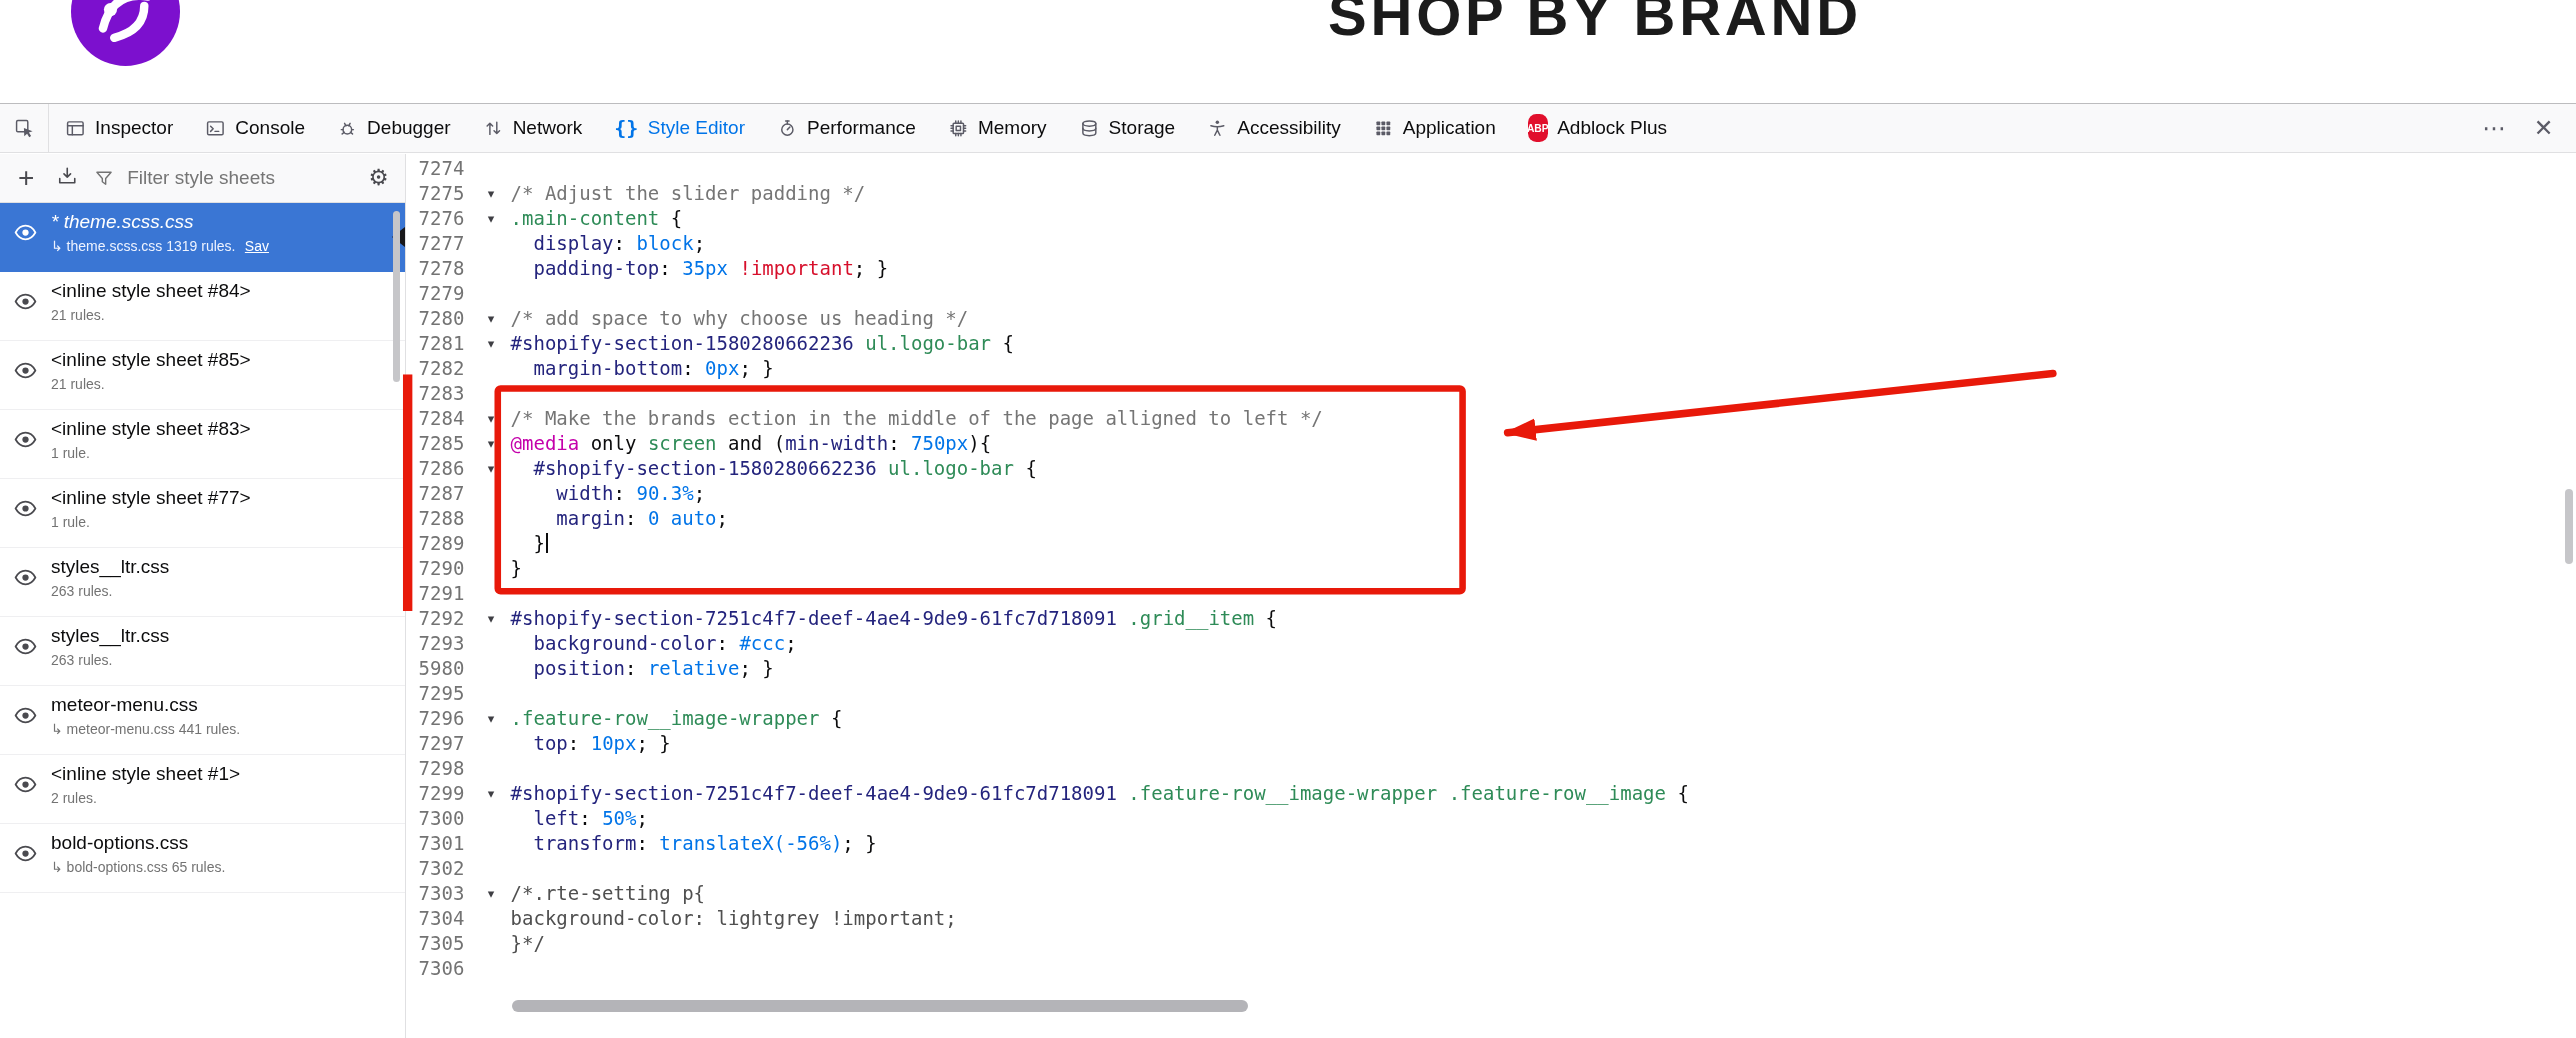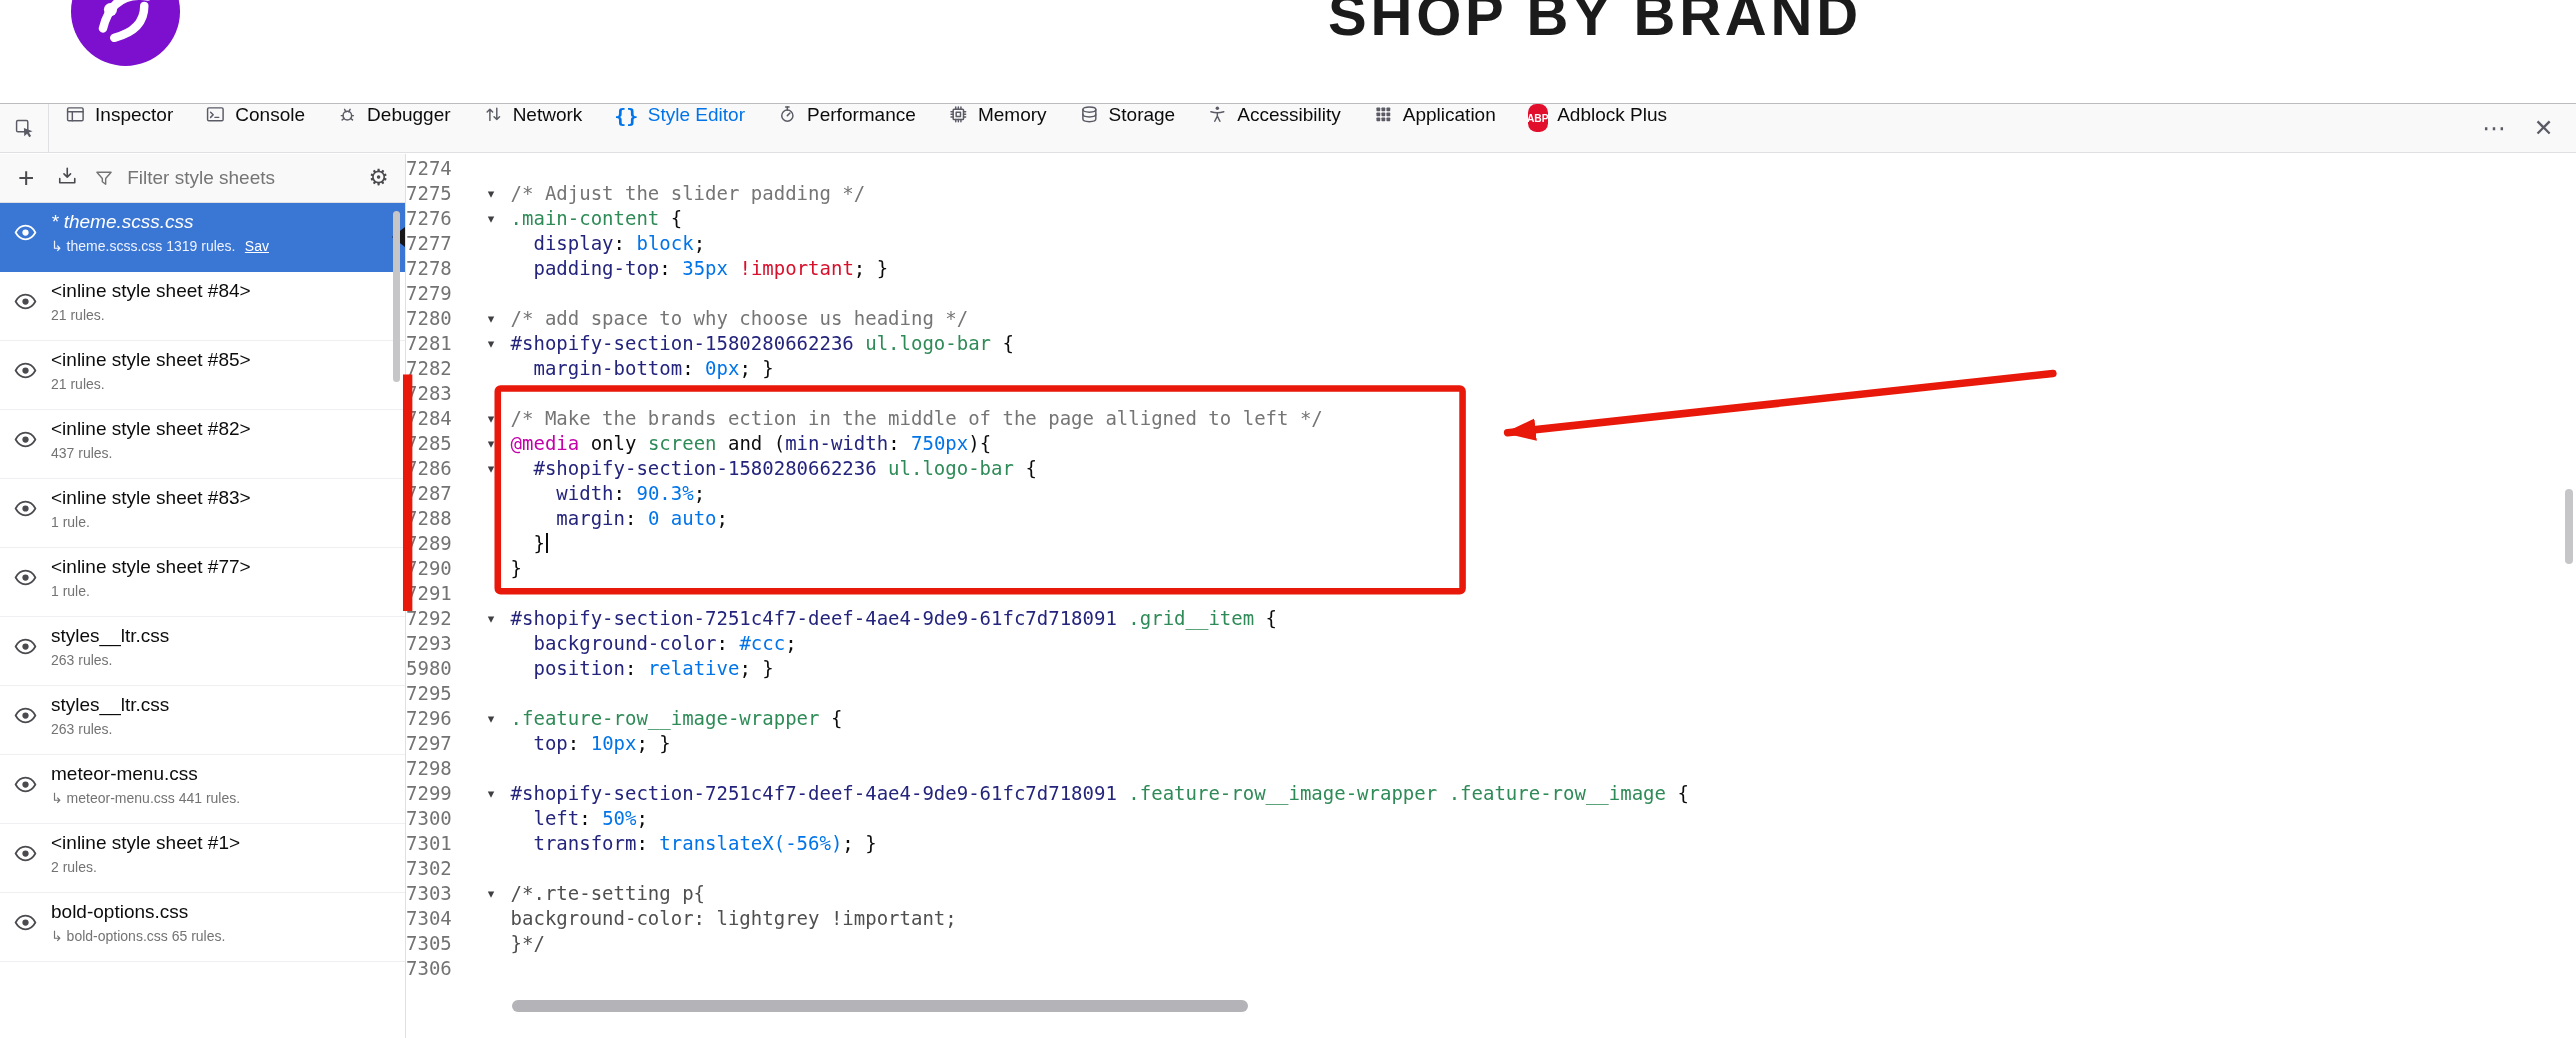--- a/index.html
+++ b/index.html
@@ -20,21 +20,21 @@
                 letter-spacing:3.8px;color:#1b1b1b;white-space:nowrap}
 
   
   .devtools{position:absolute;top:103px;left:0;right:0;bottom:0;background:#fff;
             border-top:0.9px solid #bcbcbe;overflow:hidden}
   .dt-toolbar{height:49px;background:var(--toolbar_bg);border-bottom:0.9px solid var(--border_color);
               display:flex;align-items:stretch}
   .picker-btn{width:49px;border:none;background:transparent;border-right:0.9px solid var(--border_color);
               display:flex;align-items:center;justify-content:center;padding:0}
   .dt-tabs{display:flex;align-items:stretch}
-  .dt-tab{display:flex;align-items:flex-start;gap:9.4px;padding:0 16px;cursor:default}
+  .dt-tab{display:flex;align-items:center;gap:9.4px;padding:0 16px;cursor:default}
   .tab-icon{display:flex;align-items:center;color:#5b5b66}
   .tab-icon svg{width:20.7px;height:20.7px;fill:none;stroke:currentColor;stroke-width:1.7;
                 stroke-linecap:round;stroke-linejoin:round}
   .tab-label{font-size:19px;color:#0c0c0d;white-space:nowrap}
   .dt-tab.active .tab-label,.dt-tab.active .tab-icon{color:var(--accent_blue)}
   .braces{font-family:"DejaVu Sans Mono",monospace;font-weight:bold;font-size:20px}
   .abp-badge{width:20px;height:28px;border-radius:8.4px;background:#e10f2c;color:#fff;
              font-size:10.3px;font-weight:bold;display:flex;align-items:center;justify-content:center}
   .dt-toolbar-right{margin-left:auto;display:flex;align-items:center;gap:28px;padding-right:22.5px}
   .tb-glyph{font-size:23.5px;color:#5b5b66;cursor:default}
@@ -76,21 +76,21 @@
               border-top:10.3px solid transparent;border-bottom:10.3px solid transparent;
               border-right:13px solid #17171a}
   .sb-scrollbar{position:absolute;right:4.7px;top:57px;width:7.5px;height:171px;border-radius:3.8px;
                 background:#c6c6c9}
 
   
   .se-editor{flex:1;position:relative;overflow:hidden;background:#fff;
              font-family:"DejaVu Sans Mono",monospace}
   .code-lines{padding-top:1.9px}
   .code-line{display:flex;height:25px;line-height:25px;font-size:19px;white-space:pre}
-  .line-number{width:71px;flex:none;text-align:left;color:var(--linenum)}
+  .line-number{width:71px;flex:none;text-align:center;color:var(--linenum)}
   .fold-caret{width:28px;flex:none;text-align:center;color:#3f3f44;font-size:13px;
               font-family:"Liberation Sans",sans-serif;line-height:25px}
   .line-text{flex:none;padding-left:5.6px}
   .text-cursor{display:inline-block;width:1.9px;height:20px;background:#0c0c0d;
                vertical-align:-2.8px;margin-left:0.9px}
   .tok-com{color:var(--com)} .tok-com2{color:var(--com2)} .tok-at{color:var(--at)}
   .tok-sel{color:var(--sel)} .tok-cls{color:var(--cls)} .tok-prop{color:var(--prop)}
   .tok-val{color:var(--val)} .tok-imp{color:var(--imp)} .tok-pun{color:var(--pun)}
   .h-scroll-thumb{position:absolute;left:106px;top:846px;width:736px;height:12.2px;border-radius:6.6px;
                   background:#b4b4b8}
@@ -280,30 +280,20 @@
               </div>
             </li>
             <li class="sheet-row">
               <span class="eye-icon"><svg viewBox="0 0 24 24">
                   <path d="M2.5 12 C5 7.5 8.5 5.5 12 5.5 C15.5 5.5 19 7.5 21.5 12 C19 16.5 15.5 18.5 12 18.5 C8.5 18.5 5 16.5 2.5 12 Z"></path>
                   <circle cx="12" cy="12" r="3" style="fill:currentColor;stroke:none"></circle>
                 </svg></span>
               <div class="sheet-info">
                 <div class="sheet-name">&lt;inline style sheet #85&gt;</div>
                 <div class="sheet-detail"><span>21 rules.</span></div>
-              </div>
-            </li>
-            <li class="sheet-row">
-              <span class="eye-icon"><svg viewBox="0 0 24 24">
-                  <path d="M2.5 12 C5 7.5 8.5 5.5 12 5.5 C15.5 5.5 19 7.5 21.5 12 C19 16.5 15.5 18.5 12 18.5 C8.5 18.5 5 16.5 2.5 12 Z"></path>
-                  <circle cx="12" cy="12" r="3" style="fill:currentColor;stroke:none"></circle>
-                </svg></span>
-              <div class="sheet-info">
-                <div class="sheet-name">&lt;inline style sheet #82&gt;</div>
-                <div class="sheet-detail"><span>437 rules.</span></div>
               </div>
             </li>
             <li class="sheet-row">
               <span class="eye-icon"><svg viewBox="0 0 24 24">
                   <path d="M2.5 12 C5 7.5 8.5 5.5 12 5.5 C15.5 5.5 19 7.5 21.5 12 C19 16.5 15.5 18.5 12 18.5 C8.5 18.5 5 16.5 2.5 12 Z"></path>
                   <circle cx="12" cy="12" r="3" style="fill:currentColor;stroke:none"></circle>
                 </svg></span>
               <div class="sheet-info">
                 <div class="sheet-name">&lt;inline style sheet #83&gt;</div>
                 <div class="sheet-detail"><span>1 rule.</span></div>

